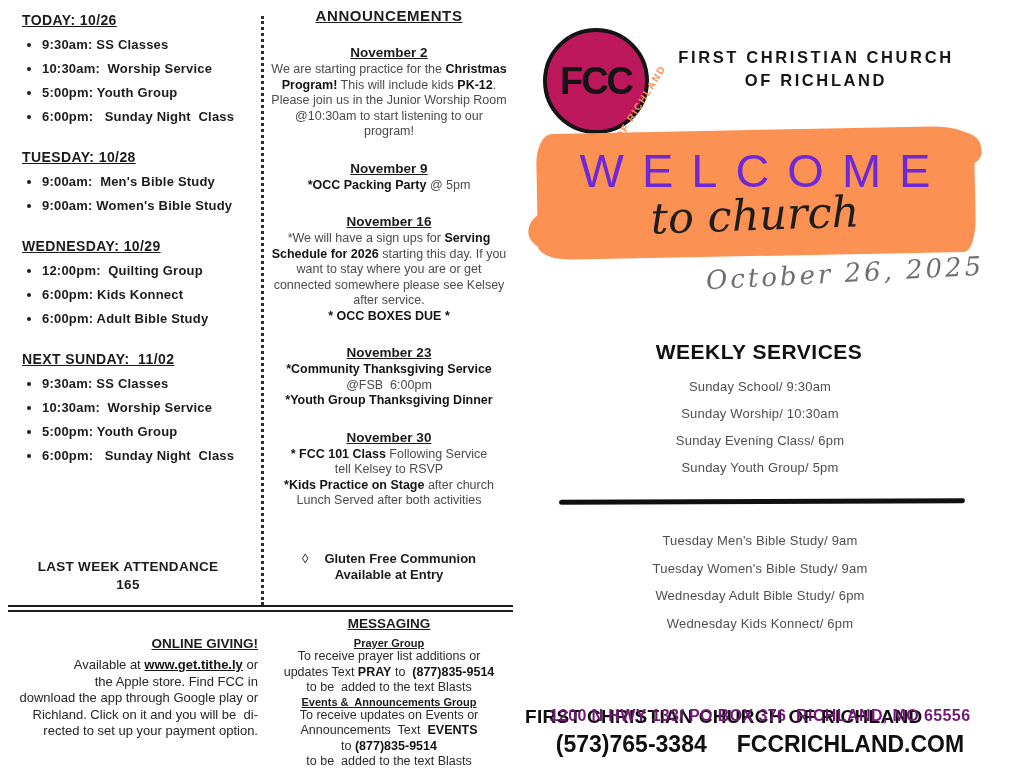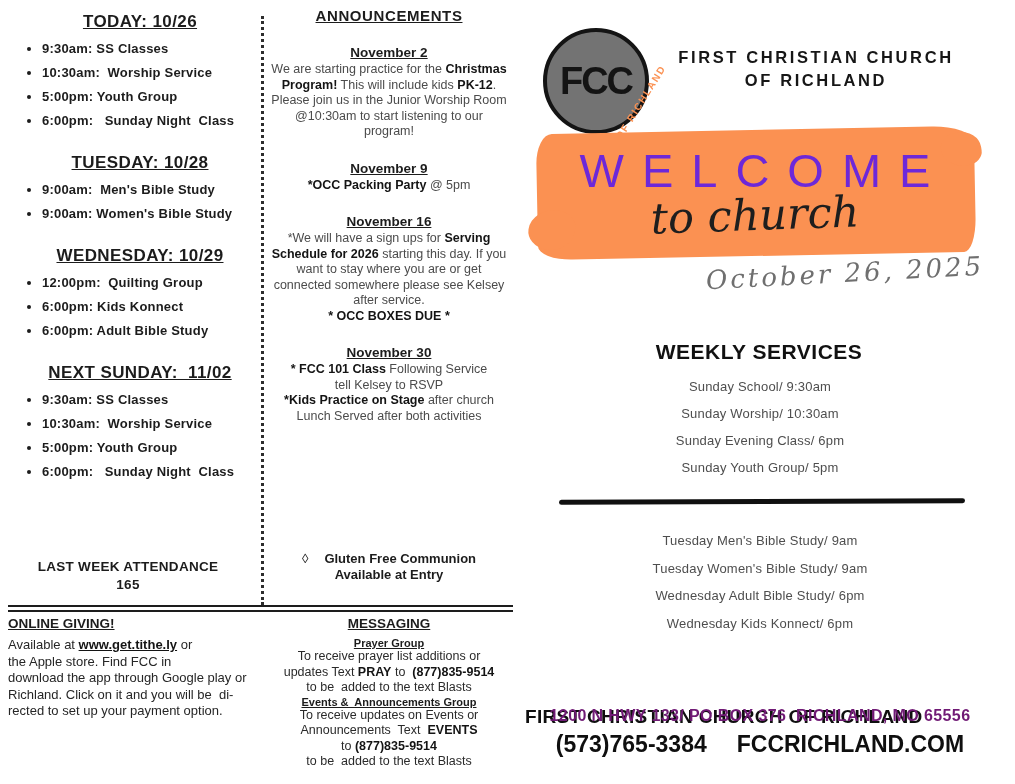--- a/index.html
+++ b/index.html
@@ -8,55 +8,55 @@
   #page {
     position:relative; width:1015px; height:784px; background:#ffffff;
     overflow:hidden; margin:0 auto; color:#1c1c1c;
   }
   .pre { white-space:pre-wrap; }
 
   
   .left-col { position:absolute; left:10px; top:12px; width:248px; }
   .sched-section { margin-top:25px; }
   .sched-section:first-child { margin-top:0; }
-  .sched-heading { font-size:17px; font-weight:800; text-decoration:underline; letter-spacing:.4px; margin-left:12px; margin-bottom:4px;text-align:center; }
+  .sched-heading { font-size:14px; font-weight:800; text-decoration:underline; letter-spacing:.4px; margin-left:12px; margin-bottom:4px; }
   .sched-list { list-style:disc; padding-left:32px; }
   .sched-list li { font-size:13px; font-weight:700; margin:9px 0; letter-spacing:.2px; }
   .attendance { position:absolute; left:0; top:558px; width:256px; text-align:center; font-weight:800; font-size:13.5px; line-height:18px; letter-spacing:.3px; }
 
   
   .dotted-divider { position:absolute; left:261px; top:16px; height:589px; width:0; border-left:3px dotted #2d2d2d; }
   .double-line { position:absolute; left:8px; top:605px; width:505px; height:7px; border-top:2px solid #1d1d1d; border-bottom:2px solid #1d1d1d; }
 
   
   .ann-col { position:absolute; left:269px; top:7px; width:240px; text-align:center; }
   .ann-title { font-size:15px; font-weight:800; text-decoration:underline; letter-spacing:.6px; }
   .ann-entry { margin-top:21px; }
   .ann-entry:first-of-type { margin-top:7px; }
   .ann-date { font-size:13.5px; font-weight:800; text-decoration:underline; margin-bottom:2px; }
   .ann-line { font-size:12.5px; color:#4b4b4b; line-height:15.5px; }
   .b { font-weight:800; color:#141414; }
   .communion { position:absolute; left:269px; top:551px; width:240px; text-align:center; font-size:13px; font-weight:800; line-height:16px; }
   .diamond { display:inline-block; margin-right:16px; font-weight:400; }
 
   
-  .giving { position:absolute; left:8px; top:616px; width:250px; text-align:left; }
+  .giving { position:absolute; left:8px; top:636px; width:250px; text-align:right; }
   .giving-title { font-size:13.5px; font-weight:800; text-decoration:underline; margin-bottom:6px; }
   .giving .ann-line { font-size:13px; color:#262626; line-height:16.5px; }
   .link { font-weight:800; text-decoration:underline; color:#141414; }
 
   
   .messaging { position:absolute; left:266px; top:616px; width:246px; text-align:center; }
   .msg-title { font-size:13.5px; font-weight:800; text-decoration:underline; margin-bottom:6px; }
   .msg-sub { font-size:11px; font-weight:800; text-decoration:underline; }
   .messaging .ann-line { font-size:12.5px; color:#2a2a2a; line-height:15.5px; }
 
   
   .cover { position:absolute; left:525px; top:0; width:490px; height:784px; }
-  .logo { position:absolute; left:18px; top:28px; width:106px; height:106px; border:4px solid #141414; border-radius:50%; display:flex; align-items:center; justify-content:center; background:#737373; }
+  .logo { position:absolute; left:18px; top:28px; width:106px; height:106px; border:4px solid #141414; border-radius:50%; display:flex; align-items:center; justify-content:center; background:#be185d; }
   .logo-fcc { font-size:38px; font-weight:800; letter-spacing:-2px; color:#141414; }
   .logo-sub { position:absolute; left:93px; top:133px; transform:rotate(-58deg); transform-origin:0 50%; font-size:10px; font-weight:800; letter-spacing:1.5px; white-space:nowrap; }
   .org { position:absolute; left:130px; top:46px; width:322px; text-align:center; font-size:16.5px; font-weight:800; letter-spacing:2.6px; line-height:23px; color:#161616; }
   .brush { position:absolute; left:12px; top:130px; width:438px; height:126px; transform:rotate(-1.1deg); border-radius:16px 42px 12px 34px / 30px 16px 34px 14px; }
   .brush::before { content:""; position:absolute; left:-9px; bottom:10px; width:46px; height:40px; background:inherit; border-radius:60% 40% 55% 45%; transform:rotate(10deg); }
   .brush::after { content:""; position:absolute; right:-7px; top:6px; width:40px; height:34px; background:inherit; border-radius:45% 55% 40% 60%; transform:rotate(-8deg); }
   .welcome { position:absolute; left:0; top:143px; width:460px; text-align:center; font-size:47px; letter-spacing:18px; text-indent:18px; color:#6d28d9; }
   .welcome-sub { position:absolute; left:0; top:190px; width:460px; text-align:center; font-family:"DejaVu Serif", serif; font-style:italic; font-size:43px; color:#1e1e1e; transform:rotate(-2deg); }
   .date-script { position:absolute; left:180px; top:258px; width:280px; text-align:center; font-family:"DejaVu Serif", serif; font-style:italic; font-size:26px; letter-spacing:3px; color:#6f6f6f; transform:rotate(-3deg); }
   .weekly-title { position:absolute; left:0; top:340px; width:468px; text-align:center; font-size:21px; font-weight:800; letter-spacing:.5px; color:#111; }
@@ -130,20 +130,26 @@
       <div class="ann-date">November 9</div>
       <div class="ann-line pre"><span class="b">*OCC Packing Party</span><span> @ 5pm</span></div>
     </div>
 
     <div class="ann-entry">
       <div class="ann-date">November 16</div>
       <div class="ann-line pre"><span>*We will have a sign ups for </span><span class="b">Serving Schedule for 2026</span><span> starting this day. If you want to stay where you are or get connected somewhere please see Kelsey after service.</span></div>
       <div class="ann-line pre"><span class="b">* OCC BOXES DUE *</span></div>
     </div>
 
+    <div class="ann-entry">
+      <div class="ann-date">November 23</div>
+      <div class="ann-line pre"><span class="b">*Community Thanksgiving Service</span></div>
+      <div class="ann-line pre"><span>@FSB  6:00pm</span></div>
+      <div class="ann-line pre"><span class="b">*Youth Group Thanksgiving Dinner</span></div>
+    </div>
 
     <div class="ann-entry">
       <div class="ann-date">November 30</div>
       <div class="ann-line pre"><span class="b">* FCC 101 Class</span><span> Following Service</span></div>
       <div class="ann-line pre"><span>tell Kelsey to RSVP</span></div>
       <div class="ann-line pre"><span class="b">*Kids Practice on Stage</span><span> after church</span></div>
       <div class="ann-line pre"><span>Lunch Served after both activities</span></div>
     </div>
   </div>
 

